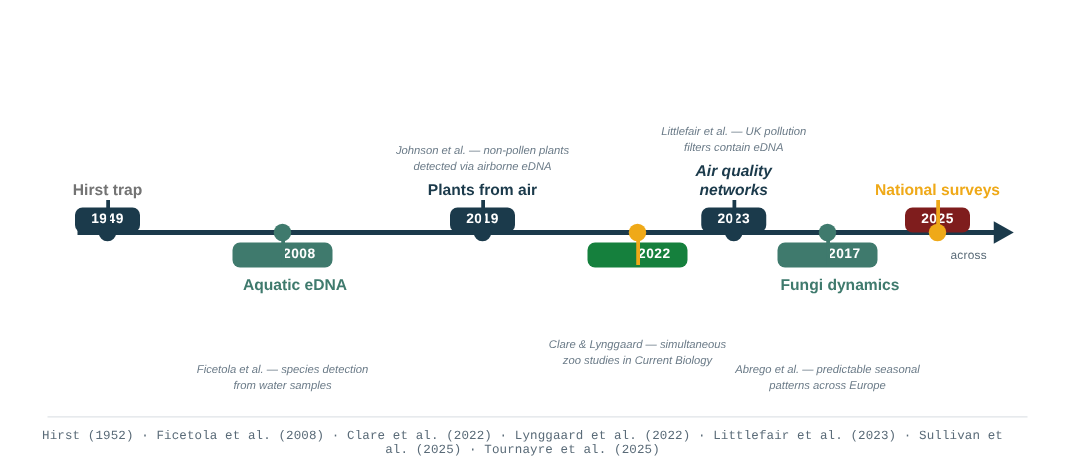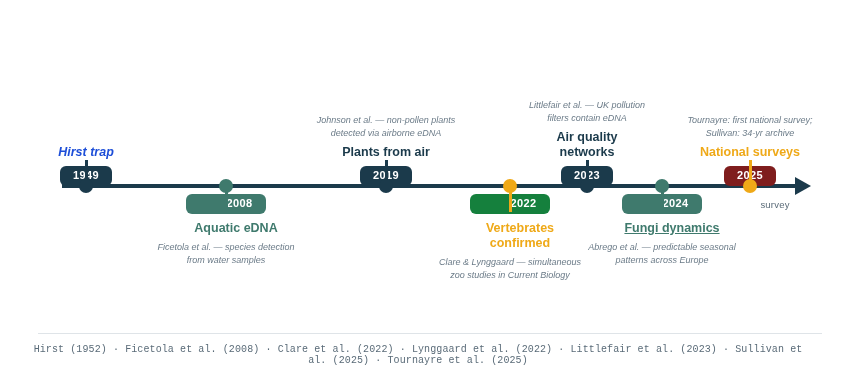--- a/index.html
+++ b/index.html
@@ -105,20 +105,21 @@
     text-align: center;
     white-space: pre-line;
   }
   .desc {
     font-size: 9px;
     font-style: italic;
     line-height: 13px;
     text-align: center;
     color: #6b7b88;
     white-space: pre-line;
+    margin-top: 48px;
   }
 
   
   .block.above .desc   { margin-bottom: 5px; }
   .block.above .title  { margin-bottom: 6px; }
   .block.above .badge  { margin-bottom: 0; }
 
   
   .block.below .badge  { margin-bottom: 7px; padding-left: 40px; }
   .block.below .title  { margin-bottom: 5px; margin-left: 20px; }
@@ -144,28 +145,28 @@
     color: #5a6b78;
   }
 </style>
 </head>
 <body>
 
 <div id="timeline-card">
 
   <div class="axis-line"></div>
   <div class="axis-arrow"></div>
-  <div class="present-label" id="present-label" style="left: 730px;">survey</div>
+  <div class="present-label" id="present-label" style="left: 730px;">across</div>
 
   <div id="milestones-layer">
       <div class="milestone" style="left: 86px;">
         <div class="node" style="background: rgb(27, 58, 75);"></div>
         <div class="stem" style="background: rgb(27, 58, 75); top: 160px; height: 26px;"></div>
         <div class="block above">
-          <div class="title" style="color: #1d4ed8; font-style: italic;">Hirst trap</div>
+          <div class="title" style="color: #737373;">Hirst trap</div>
           <span class="badge" style="background: rgb(27, 58, 75);">1949</span>
         </div>
       </div>
       <div class="milestone" style="left: 226px;">
         <div class="node" style="background: rgb(63, 122, 109);"></div>
         <div class="stem" style="background: rgb(63, 122, 109); top: 186px; height: 26px;"></div>
         <div class="block below">
           <span class="badge" style="background: rgb(63, 122, 109);">2008</span>
           <div class="title" style="color: rgb(63, 122, 109);">Aquatic eDNA</div>
           <div class="desc">Ficetola et al. — species detection
@@ -180,53 +181,49 @@
 detected via airborne eDNA</div>
           <div class="title" style="color: rgb(27, 58, 75);">Plants from air</div>
           <span class="badge" style="background: rgb(27, 58, 75);">2019</span>
         </div>
       </div>
       <div class="milestone" style="left: 510px;">
         <div class="node" style="background: rgb(239, 169, 24);"></div>
         <div class="stem" style="background: rgb(239, 169, 24); top: 186px; height: 26px;"></div>
         <div class="block below">
           <span class="badge" style="background: #15803d;">2022</span>
-          <div class="title" style="color: rgb(239, 169, 24);">Vertebrates
-confirmed</div>
           <div class="desc">Clare &amp; Lynggaard — simultaneous
 zoo studies in Current Biology</div>
         </div>
       </div>
       <div class="milestone" style="left: 587px;">
         <div class="node" style="background: rgb(27, 58, 75);"></div>
         <div class="stem" style="background: rgb(27, 58, 75); top: 160px; height: 26px;"></div>
         <div class="block above">
           <div class="desc">Littlefair et al. — UK pollution
 filters contain eDNA</div>
-          <div class="title" style="color: rgb(27, 58, 75);">Air quality
+          <div class="title" style="color: rgb(27, 58, 75); font-style: italic;">Air quality
 networks</div>
           <span class="badge" style="background: rgb(27, 58, 75);">2023</span>
         </div>
       </div>
       <div class="milestone" style="left: 662px;">
         <div class="node" style="background: rgb(63, 122, 109);"></div>
         <div class="stem" style="background: rgb(63, 122, 109); top: 186px; height: 26px;"></div>
         <div class="block below">
-          <span class="badge" style="background: rgb(63, 122, 109);">2024</span>
-          <div class="title" style="color: rgb(63, 122, 109); text-decoration: underline;">Fungi dynamics</div>
+          <span class="badge" style="background: rgb(63, 122, 109);">2017</span>
+          <div class="title" style="color: rgb(63, 122, 109);">Fungi dynamics</div>
           <div class="desc">Abrego et al. — predictable seasonal
 patterns across Europe</div>
         </div>
       </div>
       <div class="milestone" style="left: 750px;">
         <div class="node" style="background: rgb(239, 169, 24);"></div>
         <div class="stem" style="background: rgb(239, 169, 24); top: 160px; height: 26px;"></div>
         <div class="block above">
-          <div class="desc">Tournayre: first national survey;
-Sullivan: 34-yr archive</div>
           <div class="title" style="color: rgb(239, 169, 24);">National surveys</div>
           <span class="badge" style="background: #7f1d1d;">2025</span>
         </div>
       </div>
     </div>
 
   <div class="footer-rule"></div>
   <div class="footer-refs">Hirst (1952) · Ficetola et al. (2008) · Clare et al. (2022) · Lynggaard et al. (2022) · Littlefair et al. (2023) · Sullivan et al. (2025) · Tournayre et al. (2025)</div>
 
 </div>

